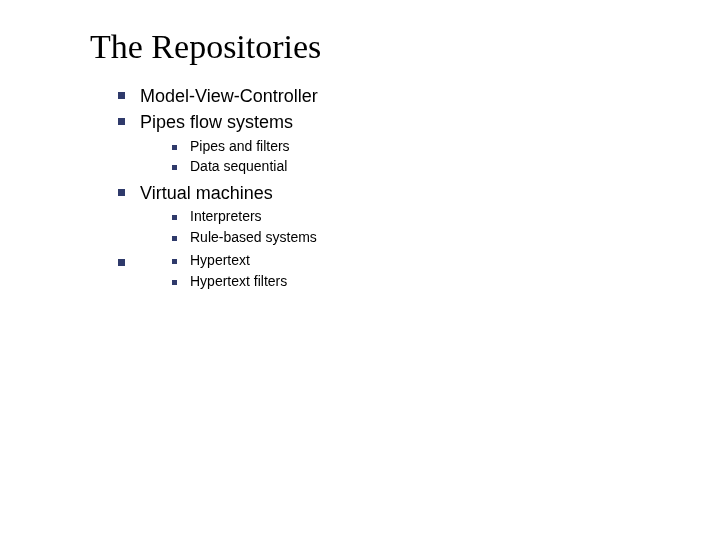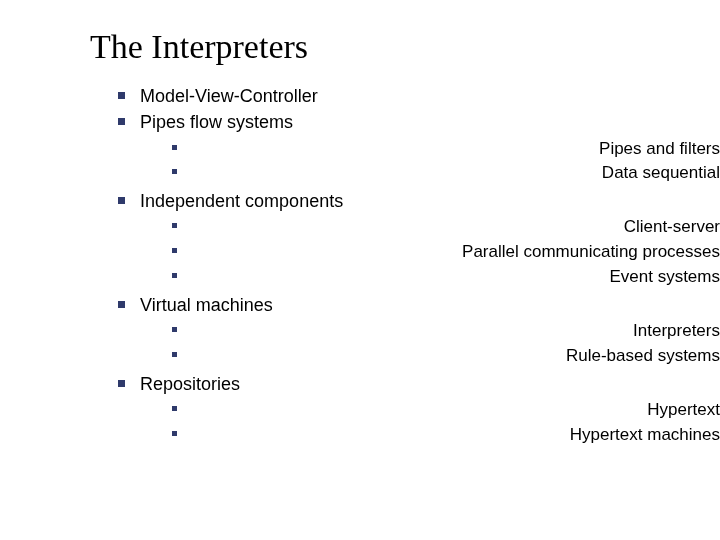--- a/index.html
+++ b/index.html
@@ -35,22 +35,21 @@
     font-size: 18px;
   }
   .lvl1 > li {
     position: relative;
     padding-left: 22px;
     line-height: 1.35;
     margin-bottom: 2px;
   }
   .lvl2 {
     margin-left: 32px;
-    font-size: 17px;
-    text-align: right;
+    font-size: 14px;
   }
   .lvl2 > li {
     position: relative;
     padding-left: 18px;
     line-height: 1.4;
     margin-bottom: 1px;
   }
   
   .lvl1 > li::before,
   .lvl2 > li::before {
@@ -72,49 +71,40 @@
   }
   .sub-block {
     margin-top: 2px;
     margin-bottom: 4px;
   }
 </style>
 </head>
 <body>
 
 <div class="slide">
-  <h1 class="title">The Interpreters</h1>
+  <h1 class="title">The Repositories</h1>
 
   <ul class="lvl1">
     <li>
       <span>Model-View-Controller</span>
     </li>
     <li>
       <span>Pipes flow systems</span>
       <ul class="lvl2 sub-block">
         <li><span>Pipes and filters</span></li>
         <li><span>Data sequential</span></li>
       </ul>
     </li>
     <li>
-      <span>Independent components</span>
-      <ul class="lvl2 sub-block">
-        <li><span>Client-server</span></li>
-        <li><span>Parallel communicating processes</span></li>
-        <li><span>Event systems</span></li>
-      </ul>
-    </li>
-    <li>
       <span>Virtual machines</span>
       <ul class="lvl2 sub-block">
         <li><span>Interpreters</span></li>
         <li><span>Rule-based systems</span></li>
       </ul>
     </li>
     <li>
-      <span>Repositories</span>
       <ul class="lvl2 sub-block">
         <li><span>Hypertext</span></li>
-        <li><span>Hypertext machines</span></li>
+        <li><span>Hypertext filters</span></li>
       </ul>
     </li>
   </ul>
 </div>
 
 </body></html>

